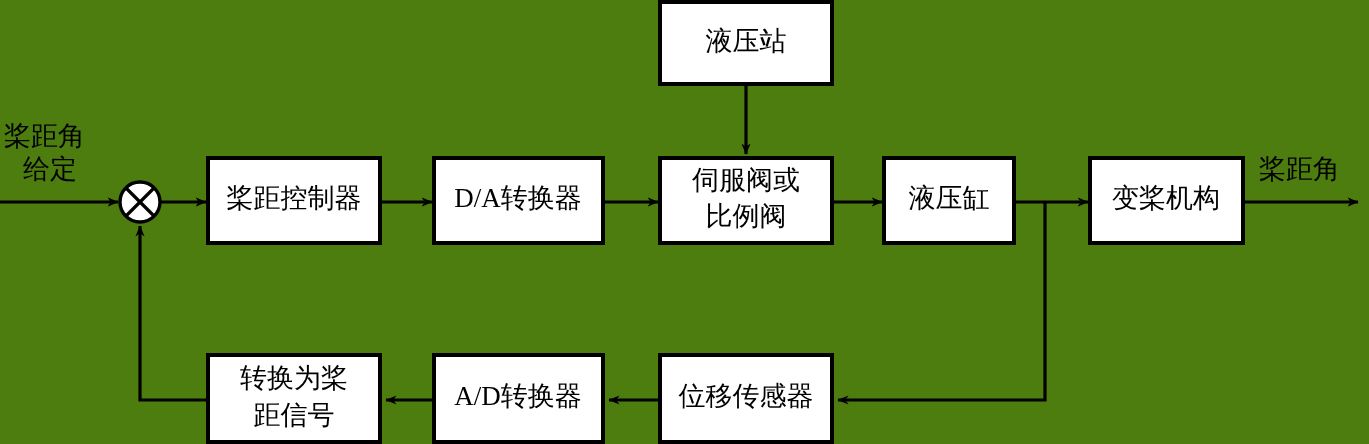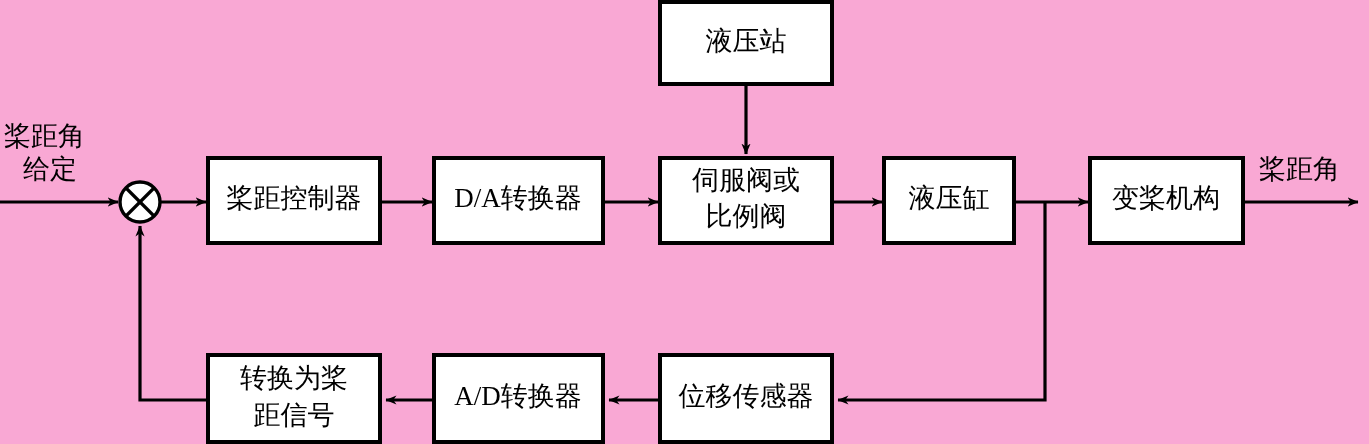--- a/index.html
+++ b/index.html
@@ -7,21 +7,21 @@
     padding: 0;
     background: #ffffff;
   }
   body {
     font-family: "Liberation Serif", "DejaVu Serif", serif;
   }
   #diagram-root {
     position: relative;
     width: 1369px;
     height: 444px;
-    background: #f9a8d4;
+    background: #4d7c0f;
     overflow: hidden;
   }
   svg#diagram-svg {
     position: absolute;
     top: 0;
     left: 0;
     width: 1369px;
     height: 444px;
     display: block;
   }

